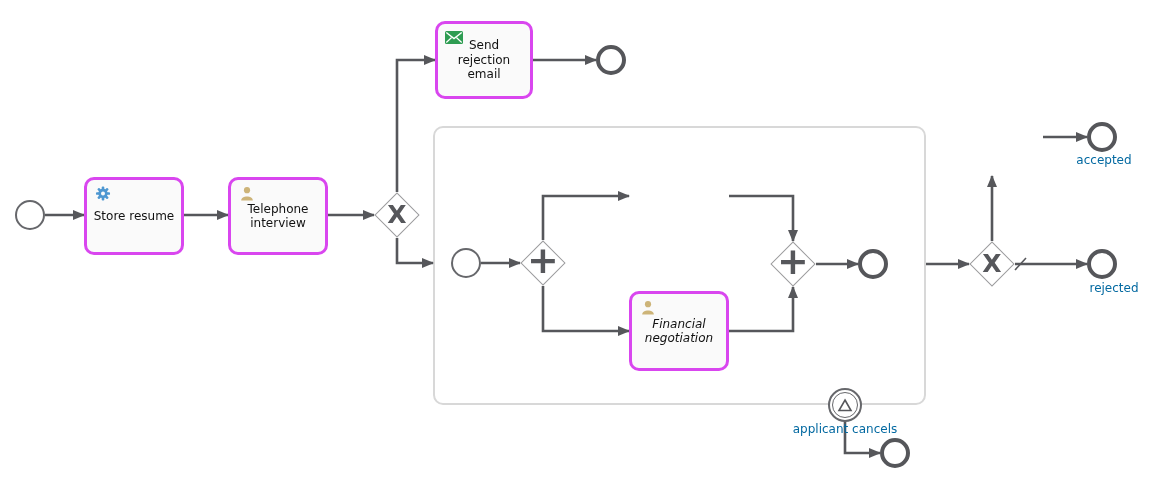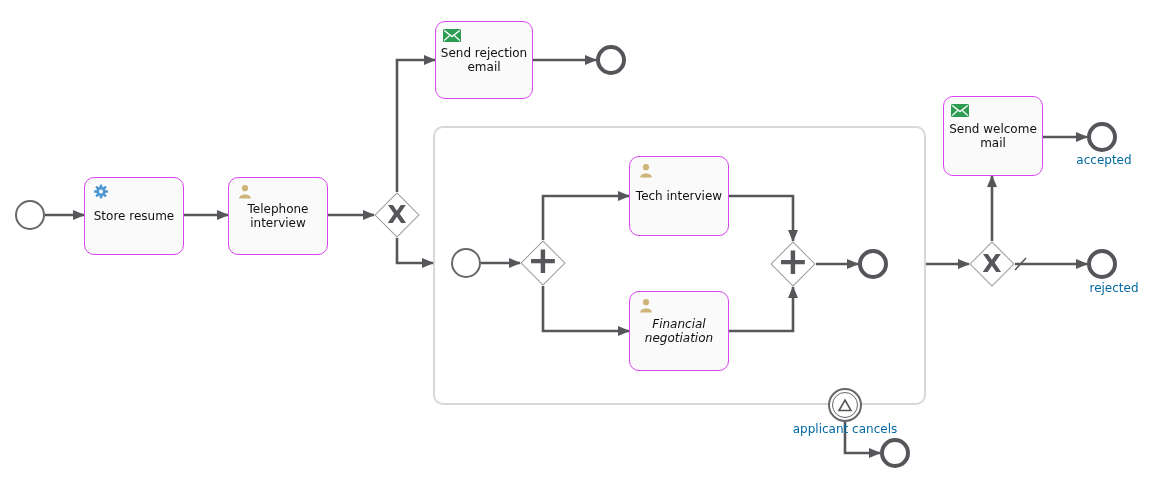--- a/index.html
+++ b/index.html
@@ -20,21 +20,21 @@
     border-radius: 10px;
     background: #ffffff;
     box-sizing: border-box;
     z-index: 1;
   }
 
   .task {
     position: absolute;
     width: 100px; height: 78px;
     background: #fafafa;
-    border: 1px solid #d946ef;
+    border: 3px solid #d946ef;
     border-radius: 10px;
     box-sizing: border-box;
     display: flex; align-items: center; justify-content: center;
     text-align: center;
     font-size: 12px; line-height: 1.2; color: #111111;
     padding: 0 3px;
     z-index: 3;
   }
   .task .task-icon { position: absolute; top: 6px; left: 7px; width: 18px; height: 15px; }
 
@@ -173,48 +173,31 @@
 
   <div class="task" style="left:435px; top:21px; width:98px;">
     <svg class="task-icon" viewBox="0 0 18 14">
       <rect x="0" y="0.5" width="18" height="13" rx="1.5" fill="#2e9c52"></rect>
       <path d="M1.3 2 L9 8 L16.7 2" stroke="#ffffff" stroke-width="1.4" fill="none"></path>
       <path d="M1.3 12 L6.6 7 M16.7 12 L11.4 7" stroke="#ffffff" stroke-width="1.2" fill="none"></path>
     </svg>
     <span>Send rejection email</span>
   </div>
 
-  <div class="task" style="left:629px; top:156px; height:80px;">
-    <svg class="task-icon" viewBox="0 0 16 16">
-      <g fill="#cdb478">
-        <circle cx="8" cy="4.4" r="3.3"></circle>
-        <path d="M1.8 15.5 C1.8 9.8, 14.2 9.8, 14.2 15.5 Z"></path>
-      </g>
-    </svg>
-    <span>Tech interview</span>
-  </div>
 
   <div class="task" style="left:629px; top:291px; height:80px;font-style:italic;">
     <svg class="task-icon" viewBox="0 0 16 16">
       <g fill="#cdb478">
         <circle cx="8" cy="4.4" r="3.3"></circle>
         <path d="M1.8 15.5 C1.8 9.8, 14.2 9.8, 14.2 15.5 Z"></path>
       </g>
     </svg>
     <span>Financial negotiation</span>
   </div>
 
-  <div class="task" style="left:943px; top:96px; height:80px;">
-    <svg class="task-icon" viewBox="0 0 18 14">
-      <rect x="0" y="0.5" width="18" height="13" rx="1.5" fill="#2e9c52"></rect>
-      <path d="M1.3 2 L9 8 L16.7 2" stroke="#ffffff" stroke-width="1.4" fill="none"></path>
-      <path d="M1.3 12 L6.6 7 M16.7 12 L11.4 7" stroke="#ffffff" stroke-width="1.2" fill="none"></path>
-    </svg>
-    <span>Send welcome mail</span>
-  </div>
 
   <div class="gateway" style="left:374px; top:192px;">
     <div class="diamond"></div>
     <div class="gw-symbol gw-x">X</div>
   </div>
 
   <div class="gateway" style="left:520px; top:240px;">
     <div class="diamond"></div>
     <div class="gw-symbol gw-plus">+</div>
   </div>

